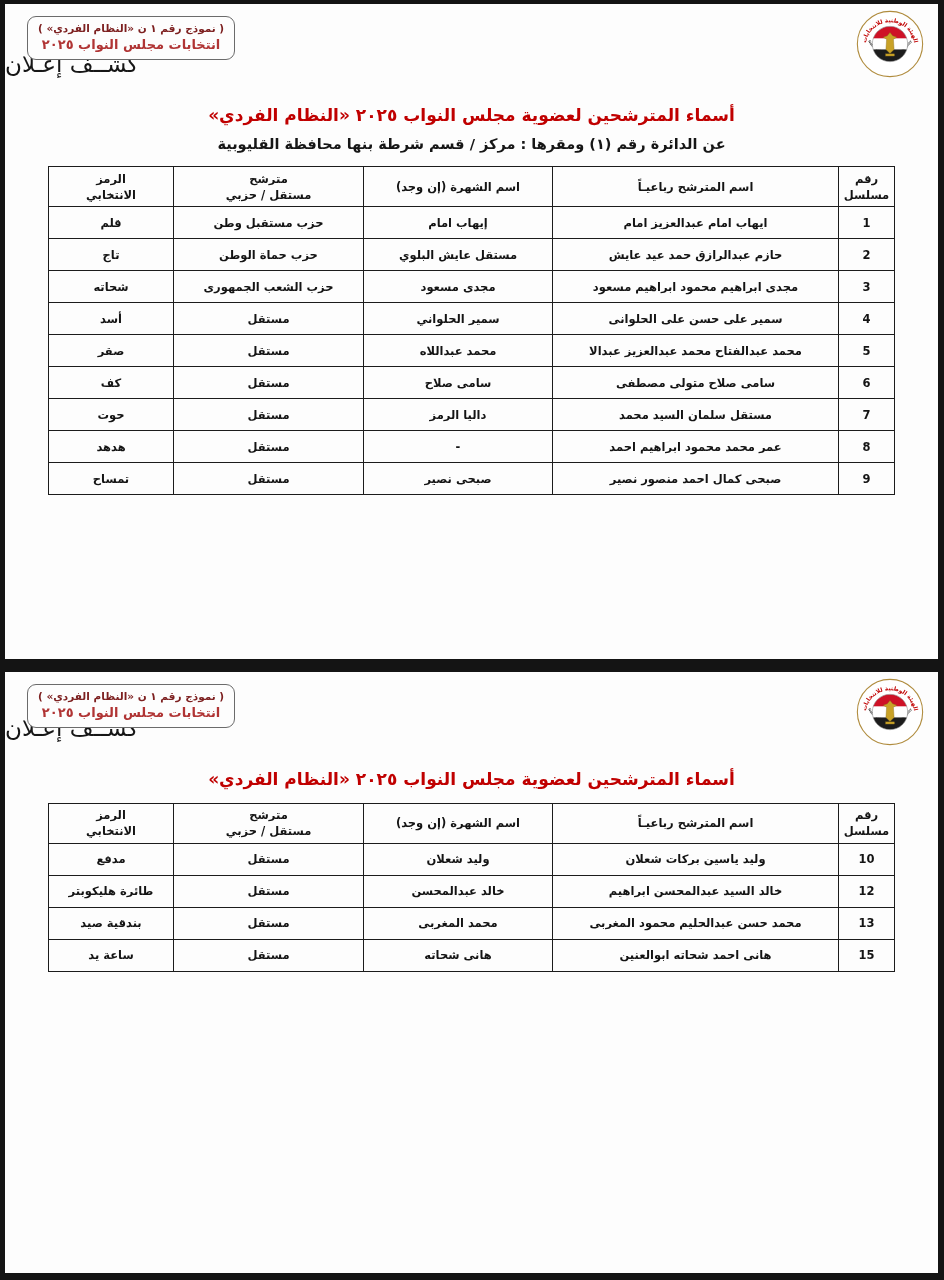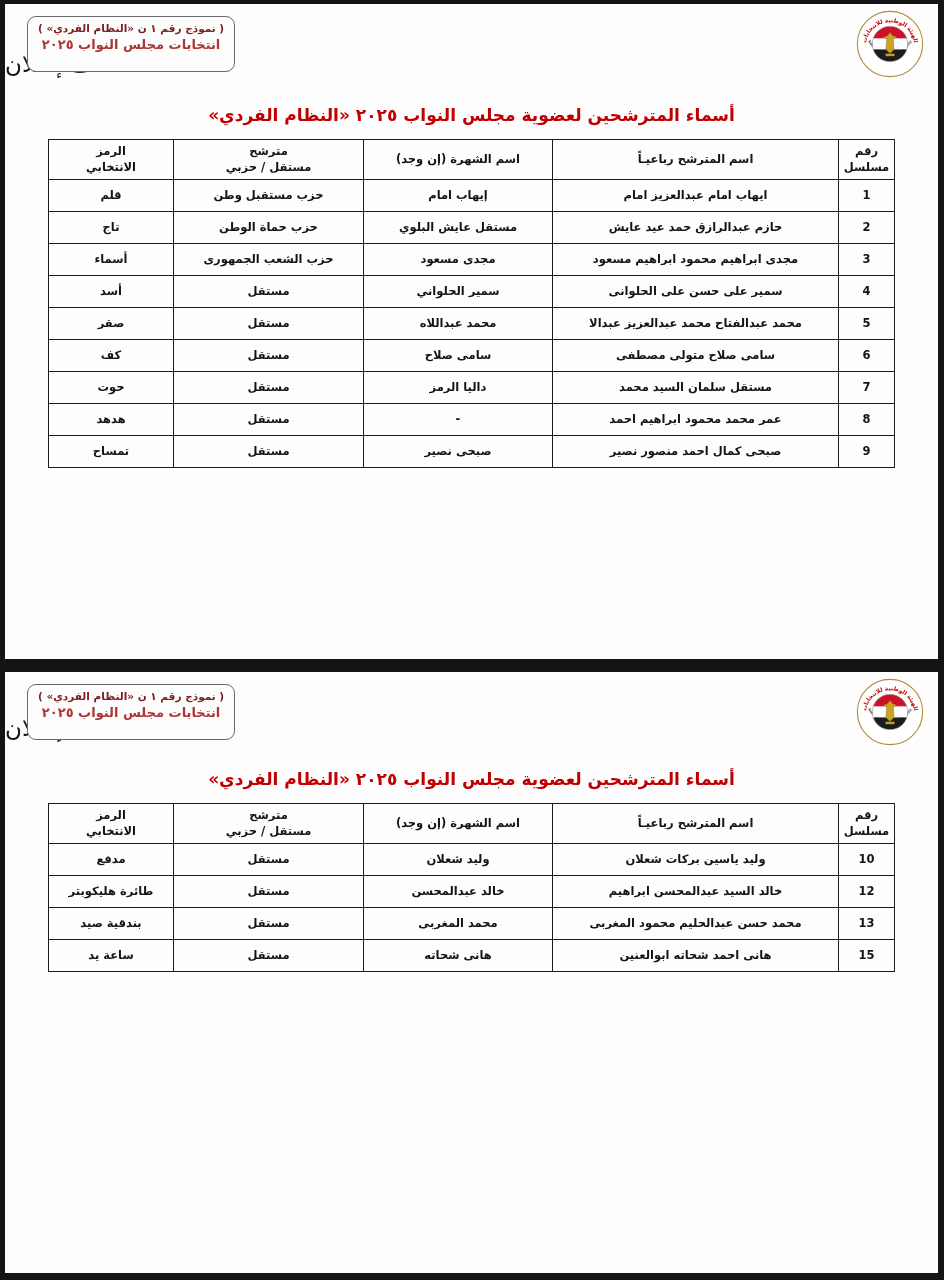--- a/index.html
+++ b/index.html
@@ -13,21 +13,21 @@
     display: flex; flex-direction: column;
   }
   .page { background: #fdfdfd; position: relative; overflow: hidden; }
   .page-1 { height: 655px; }
   .divider { height: 13px; background: #141414; flex: none; }
   .page-2 { flex: 1; }
 
   .stamp {
     position: absolute; top: 12px; left: 22px;
     border: 1.5px solid #6b6b6b; border-radius: 9px;
-    padding: 4px 10px 16px; text-align: center; direction: rtl;
+    padding: 4px 10px 4px; text-align: center; direction: rtl;
     background: #fdfdfd;
   }
   .stamp .l1 { color: #7d2020; font-size: 10.5px; font-weight: bold; line-height: 1.45; }
   .stamp .l2 { color: #b03434; font-size: 13px; font-weight: bold; line-height: 1.45; }
 
   .emblem { position: absolute; top: 6px; right: 12px; width: 72px; height: 68px; }
   .emblem svg { width: 100%; height: 100%; }
 
   .title    { text-align: left; direction: rtl; font-weight: normal; font-size: 23px; color: #161616; line-height: 1.3; }
   .page-1 .title { margin-top: 46px; }
@@ -86,20 +86,21 @@
             <path d="M50 33 L46 38 L40 40 L45 43 L44 58 L50 64 L56 58 L55 43 L60 40 L54 38 Z" fill="#c9a227" stroke="#8a6d1d" stroke-width="0.6"></path>
             <rect x="43.5" y="64.5" width="13" height="3.2" fill="#c9a227" stroke="#8a6d1d" stroke-width="0.5"></rect>
           </g>
         </g>
         <circle cx="50" cy="50" r="26" fill="none" stroke="#8f8f8f" stroke-width="0.9"></circle>
       </svg>
     </div>
 
     <h1 class="title">كشــف إعـلان</h1>
     <h2 class="subtitle">أسماء المترشحين لعضوية مجلس النواب ٢٠٢٥ «النظام الفردي»</h2>
+    <div class="district">عن الدائرة رقم  (١)    ومقرها : مركز / قسم شرطة  بنها    محافظة  القليوبية</div>
 
     <table class="candidates">
       <colgroup>
         <col style="width:56px">
           <col style="width:286px">
           <col style="width:189px">
           <col style="width:190px">
           <col style="width:125px">
       </colgroup>
       <thead>
@@ -127,21 +128,21 @@
             <td>حازم عبدالرازق حمد عيد عايش</td>
             <td>مستقل عايش البلوي</td>
             <td>حزب حماة الوطن</td>
             <td>تاج</td>
           </tr>
           <tr>
             <td>3</td>
             <td>مجدى ابراهيم محمود ابراهيم مسعود</td>
             <td>مجدى مسعود</td>
             <td>حزب الشعب الجمهورى</td>
-            <td>أسماء</td>
+            <td>شحاته</td>
           </tr>
           <tr>
             <td>4</td>
             <td>سمير على حسن على الحلوانى</td>
             <td>سمير الحلواني</td>
             <td>مستقل</td>
             <td>أسد</td>
           </tr>
           <tr>
             <td>5</td>

